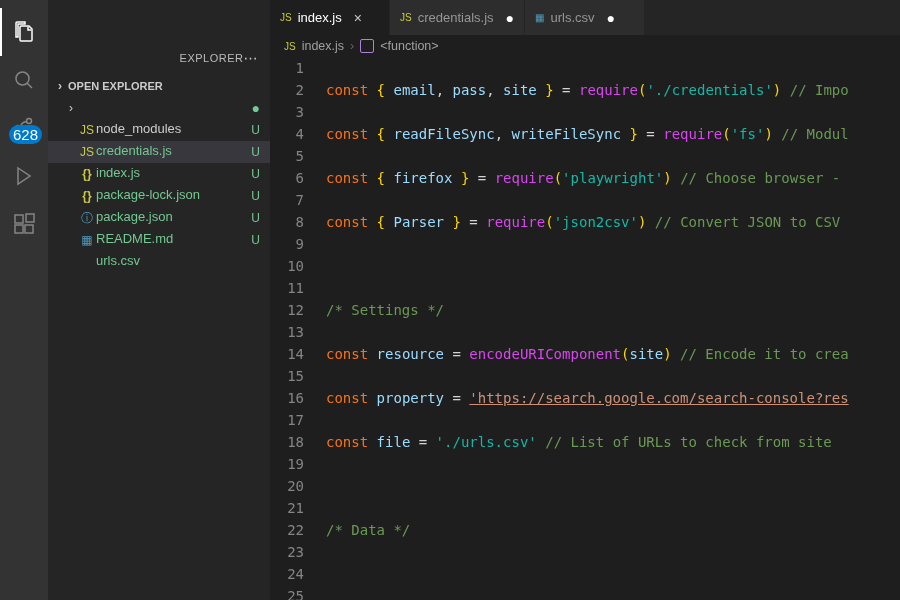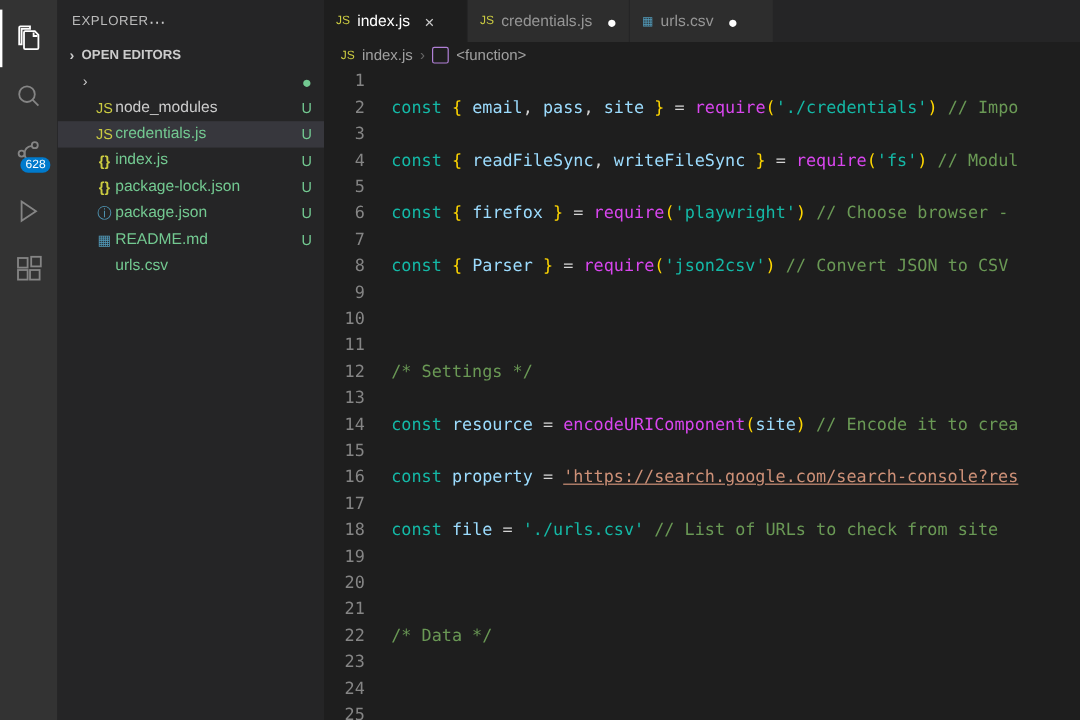--- a/index.html
+++ b/index.html
@@ -45,43 +45,44 @@
     width: 2px;
     background: #ffffff;
   }
   .activity-item svg { width: 24px; height: 24px; }
   .badge {
     position: absolute;
     bottom: 8px;
     right: 6px;
     background: #007acc;
     color: #fff;
-    font-size: 10px;
+    font-size: 15px;
     border-radius: 10px;
     padding: 1px 4px;
     min-width: 16px;
     text-align: center;
   }
   
   .sidebar {
     width: 222px;
     background: #252526;
     display: flex;
     flex-direction: column;
     flex-shrink: 0;
   }
   .sidebar-header {
     height: 35px;
     display: flex;
     align-items: center;
-    justify-content: flex-start;
+    justify-content: flex-end;
     padding: 0 12px 0 12px;
     font-size: 11px;
     color: #bbbbbb;
     letter-spacing: 0.5px;
+    margin-top: 40px;
   }
   .sidebar-actions { color: #cccccc; font-size: 14px; cursor: pointer; }
   .section-header {
     height: 22px;
     display: flex;
     align-items: center;
     padding-left: 4px;
     font-size: 11px;
     font-weight: 700;
     cursor: pointer;
@@ -206,21 +207,21 @@
   }
   .gutter div { height: 22px; }
   .code {
     flex: 1;
     padding-left: 8px;
     white-space: pre;
     overflow: hidden;
     color: #d4d4d4;
   }
   .code .line { height: 22px; position: relative; }
-  .tok-kw { color: #14b8a6; }
+  .tok-kw { color: #f97316; }
   .tok-id { color: #9cdcfe; }
   .tok-fn { color: #d946ef; }
   .tok-str { color: #14b8a6; }
   .tok-str-u { color: #ce9178; text-decoration: underline; }
   .tok-cm { color: #6a9955; }
   .tok-br { color: #ffd700; }
 </style>
 </head>
 <body>
 
@@ -261,21 +262,21 @@
   </div>
 </div>
 
 <div class="sidebar">
   <div class="sidebar-header">
     <span>EXPLORER</span>
     <span class="sidebar-actions">⋯</span>
   </div>
   <div class="section-header">
     <span class="chev">›</span>
-    <span>OPEN EDITORS</span>
+    <span>OPEN EXPLORER</span>
   </div>
   <div class="tree" id="tree">
       <div class="tree-row ">
         <span class="chev">›</span>
         <span class="icon"></span>
         <span class="label">node_modules</span>
         <span class="dot scm">●</span>
       </div>
       <div class="tree-row git-u">
         <span class="chev"></span>

